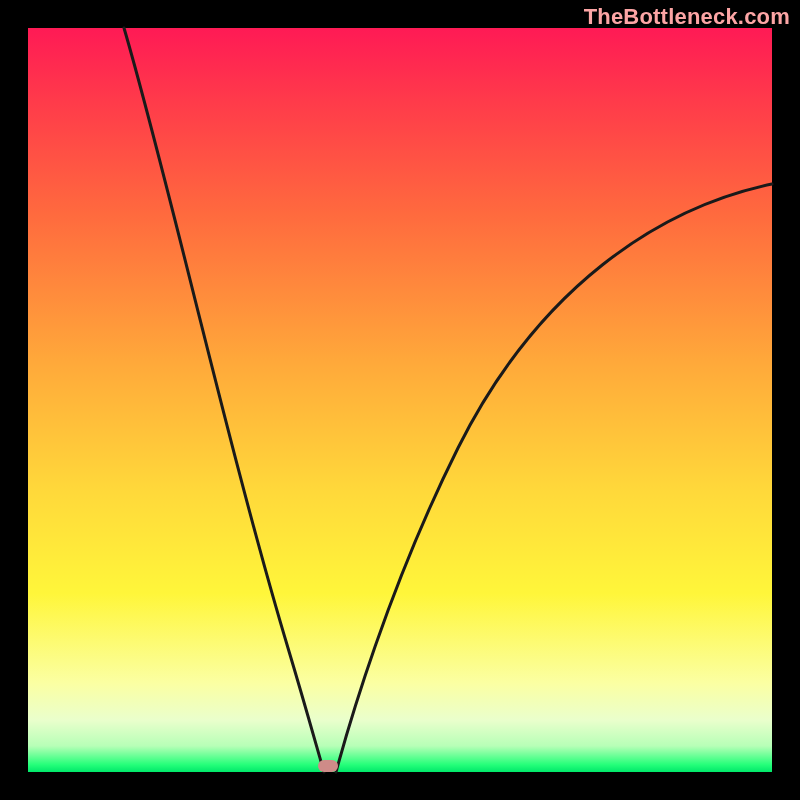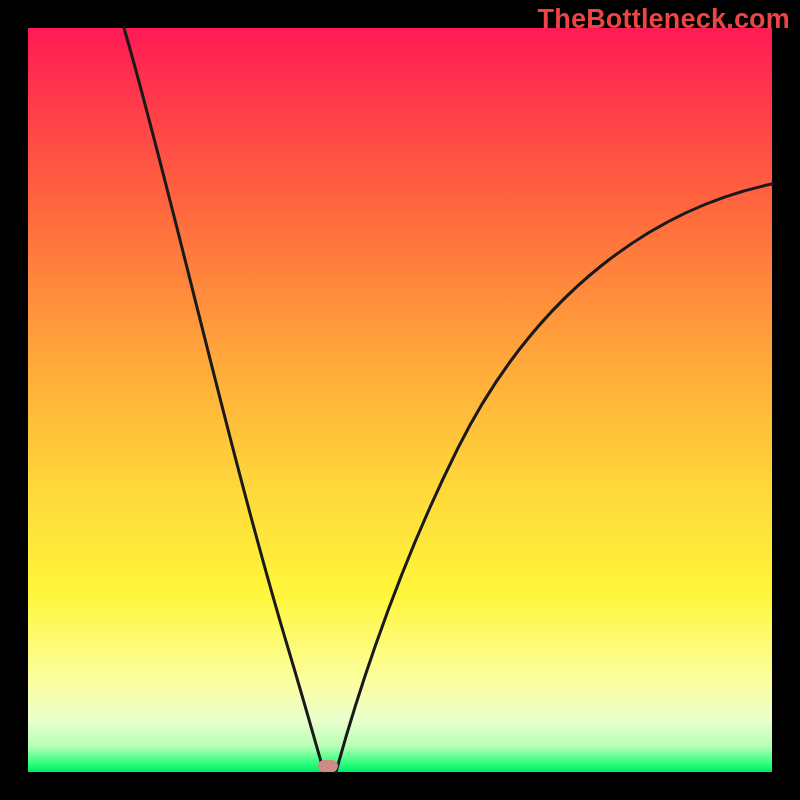--- a/index.html
+++ b/index.html
@@ -36,23 +36,23 @@
       #b7ffb7 96.5%,
       #26ff7a 99%,
       #00e86a 100%
     );
   }
   .watermark {
     position: absolute;
     top: 4px;
     right: 10px;
     font-family: Arial, Helvetica, sans-serif;
-    font-size: 27px;
+    font-size: 22px;
     font-weight: 600;
-    color: #ef4444;
+    color: #fca5a5;
     letter-spacing: 0.2px;
   }
   svg.curve {
     position: absolute;
     left: 0;
     top: 0;
     width: 744px;
     height: 744px;
     overflow: visible;
   }

